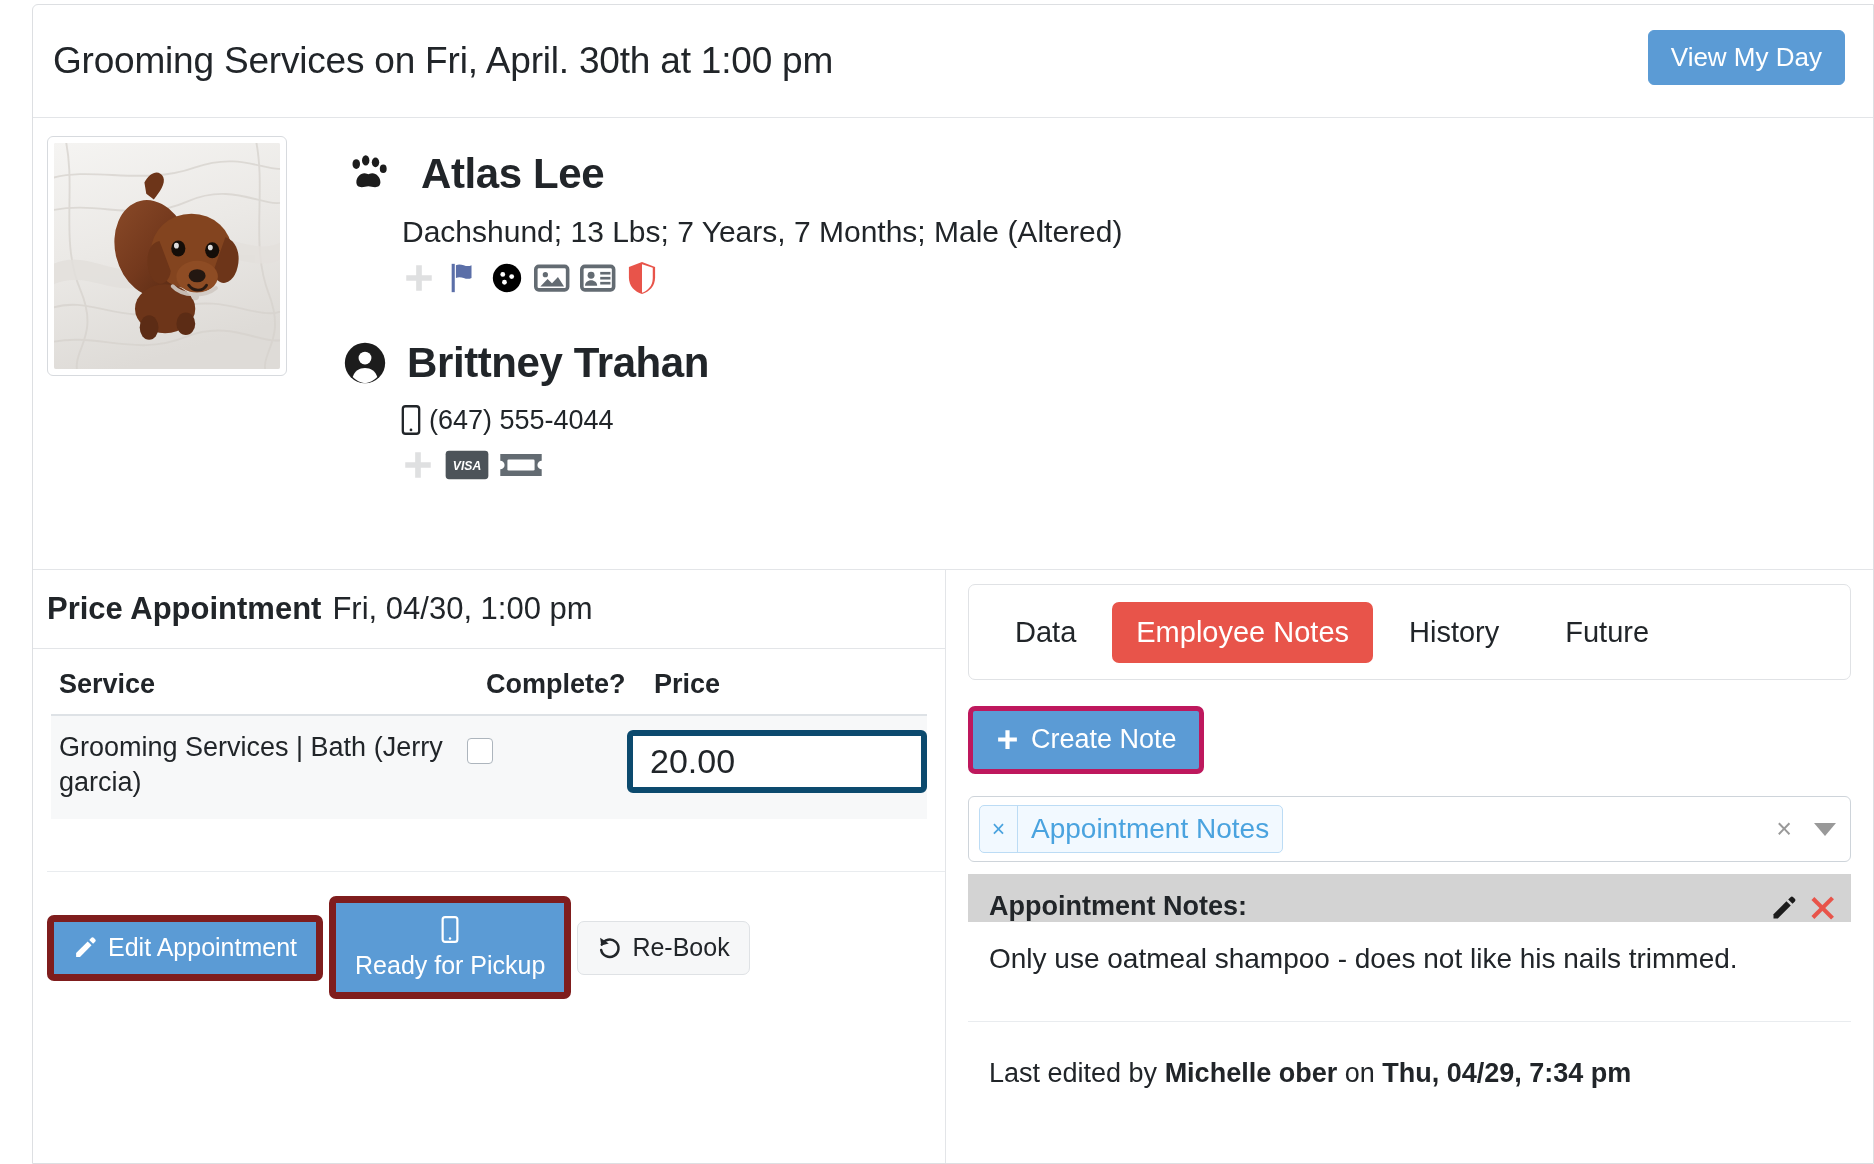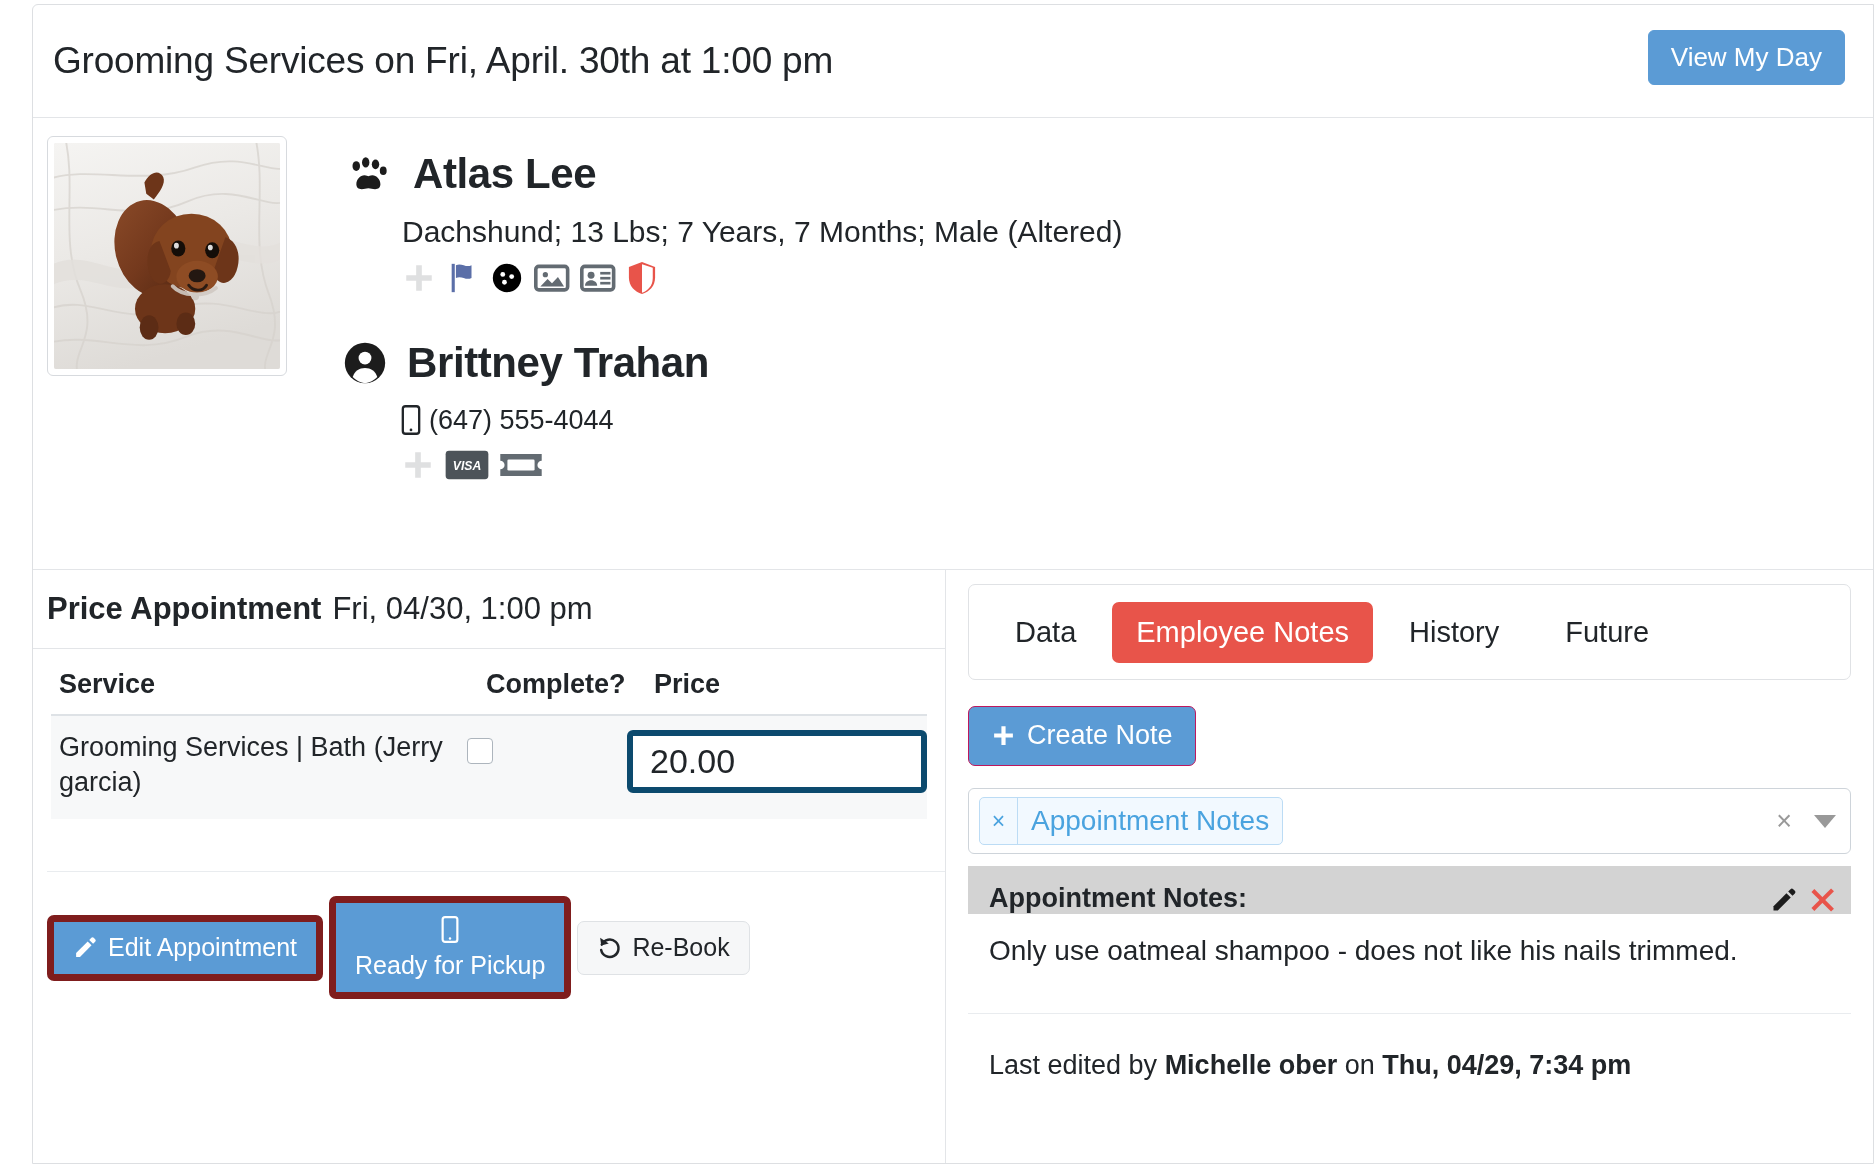--- a/index.html
+++ b/index.html
@@ -75,22 +75,22 @@
     width: 100%; height: 100%;
     border-radius: 2px;
     overflow: hidden;
     position: relative;
     background: #efeeec;
   }
   .photo svg { display: block; width: 100%; height: 100%; }
 
   .profile-info { padding-left: 56px; padding-top: 18px; }
   .name-row {
-    display: flex; align-items: flex-end;
-    gap: 22px;
+    display: flex; align-items: flex-start;
+    gap: 30px;
   }
   .icon-paw { width: 48px; height: 44px; flex: 0 0 auto; }
   .icon-user { width: 44px; height: 44px; flex: 0 0 auto; }
   .pet-name, .owner-name {
     font-size: 42px; font-weight: 700; color: #212529;
     letter-spacing: -0.4px; line-height: 1.1;
   }
   .pet-desc {
     font-size: 30px; color: #212529;
     margin: 16px 0 0 59px; line-height: 1.25;
@@ -198,21 +198,21 @@
   .tab {
     font-size: 29px; color: #212529;
     padding: 16px 24px; border-radius: 7px;
     cursor: pointer; line-height: 1; white-space: nowrap;
   }
   .tab.active { background: #e8544a; color: #ffffff; }
   .tab:not(.active) { padding-left: 30px; padding-right: 30px; }
 
   .btn-create-note {
     margin-top: 26px;
-    background: #5b9bd5; border: 1px solid #be185d; color: #fff;
+    background: #5b9bd5; border: 5px solid #be185d; color: #fff;
     font-size: 27px; font-family: inherit;
     border-radius: 7px; cursor: pointer;
     padding: 15px 22px 16px;
     display: inline-flex; align-items: center; gap: 11px;
     line-height: 1;
   }
   .multiselect {
     margin-top: 22px;
     border: 1px solid #ced4da; border-radius: 6px;
     min-height: 66px;

